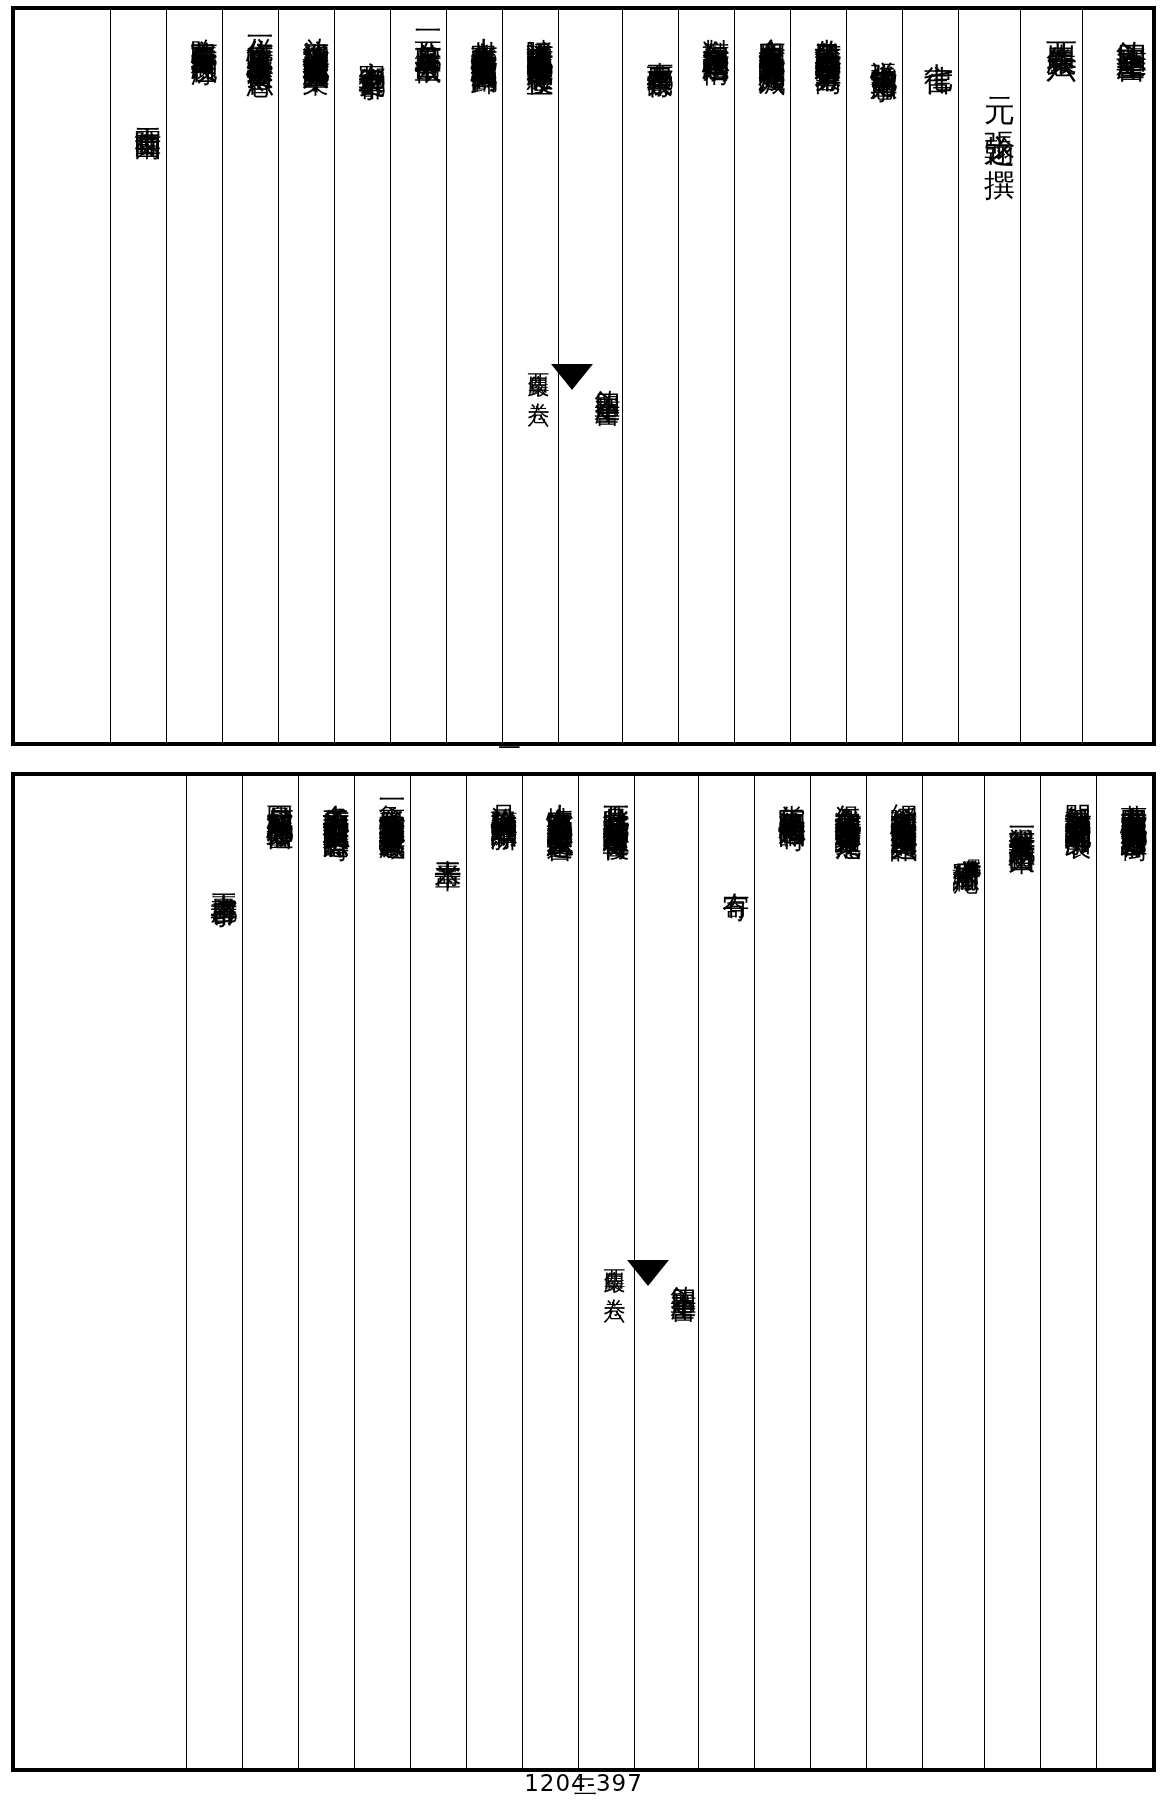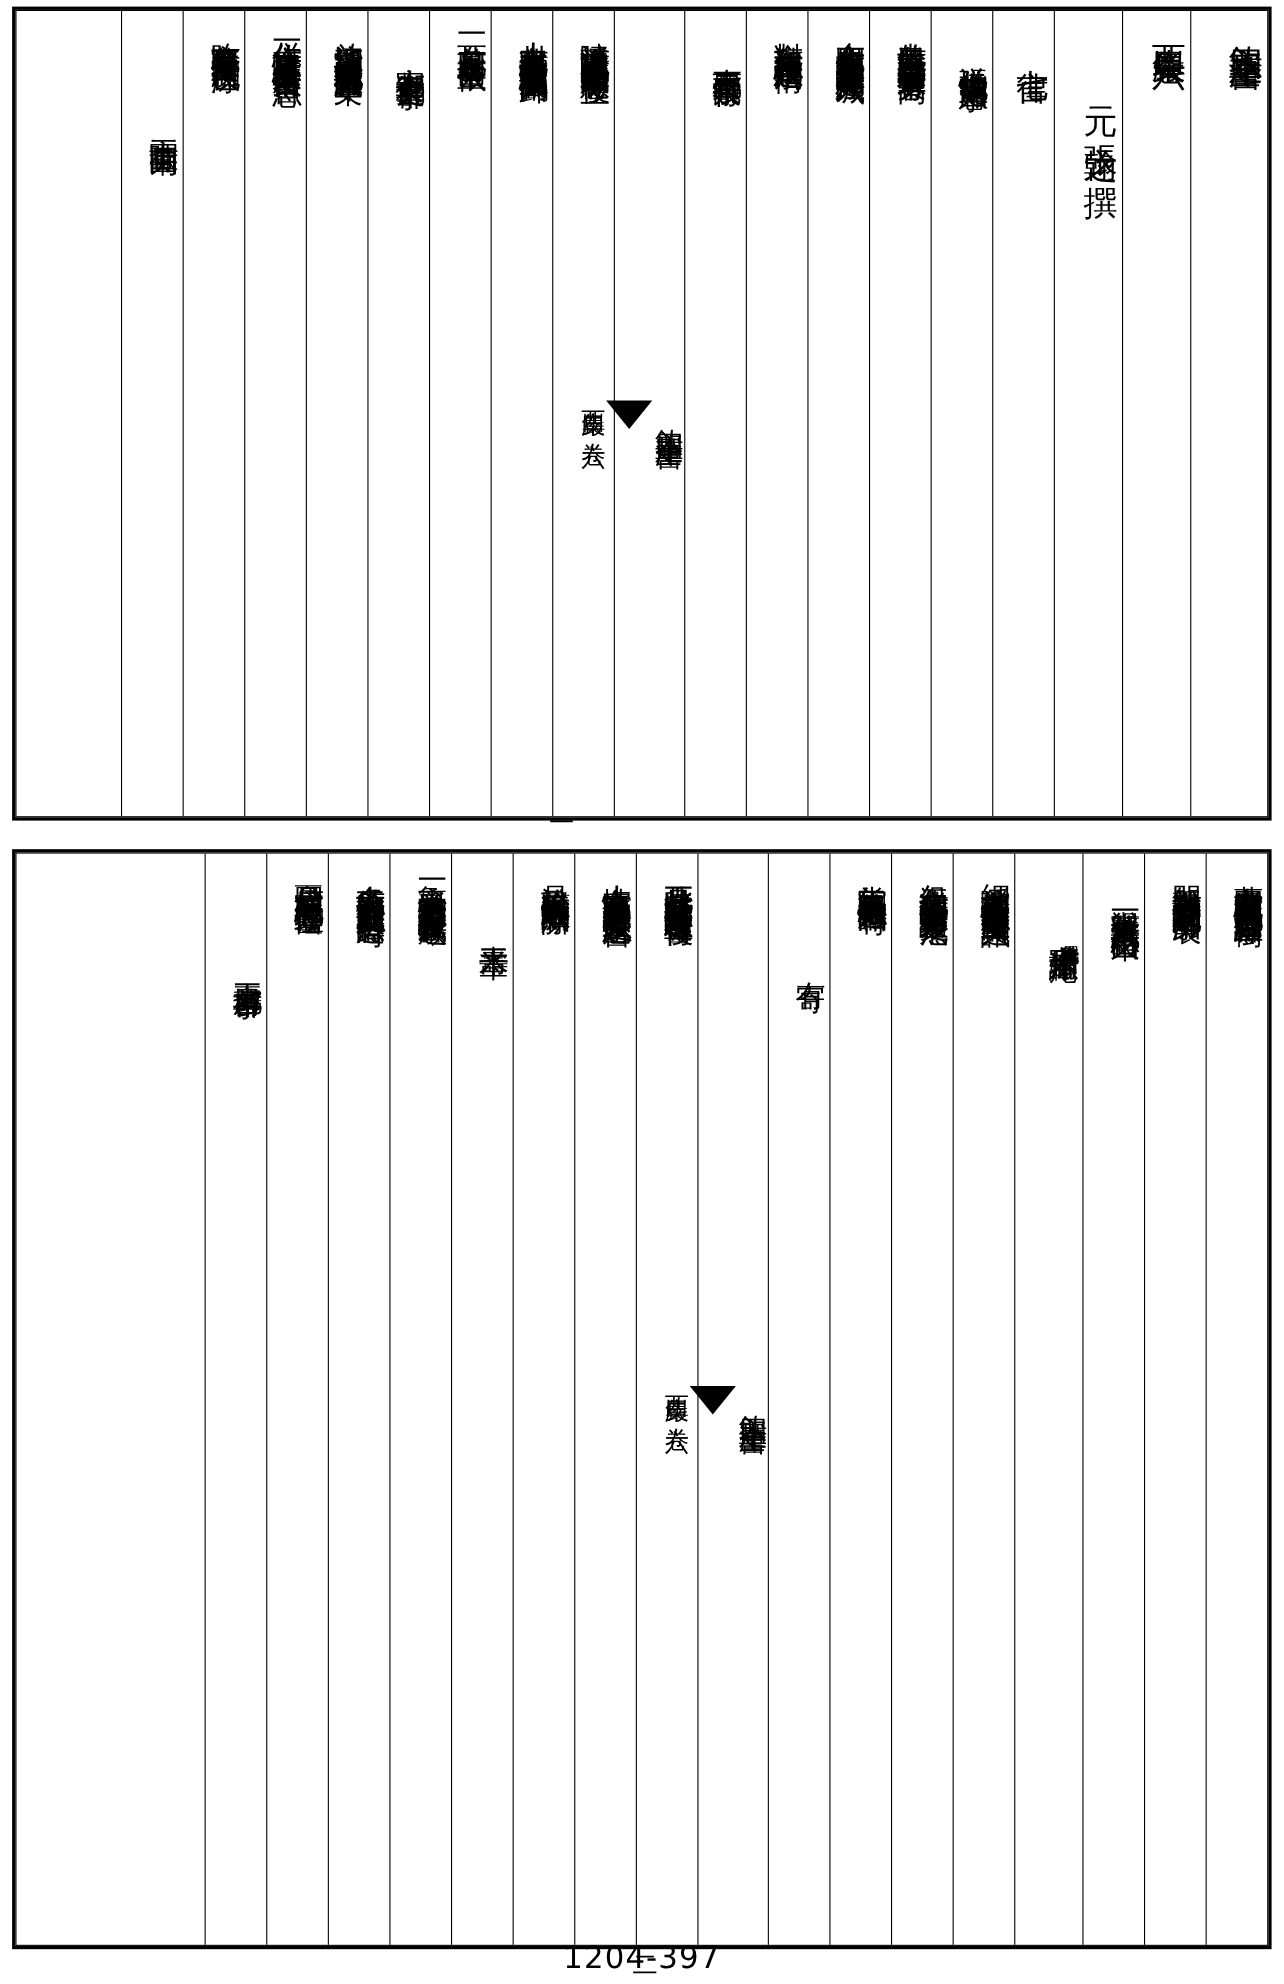--- a/index.html
+++ b/index.html
@@ -126,21 +126,21 @@
     text-orientation: upright;
     vertical-align: top;
     height: 1.1em;
   }
 
   .footer {
     position: absolute;
     left: 0; right: 0;
     bottom: 8px;
     text-align: center;
-    font-size: 28px;
+    font-size: 23px;
     letter-spacing: 1px;
     font-family: "DejaVu Sans", "Liberation Sans", sans-serif;
   }
 </style>
 </head>
 <body>
 
 <div class="page">
 
   <div class="block" id="block-top">

